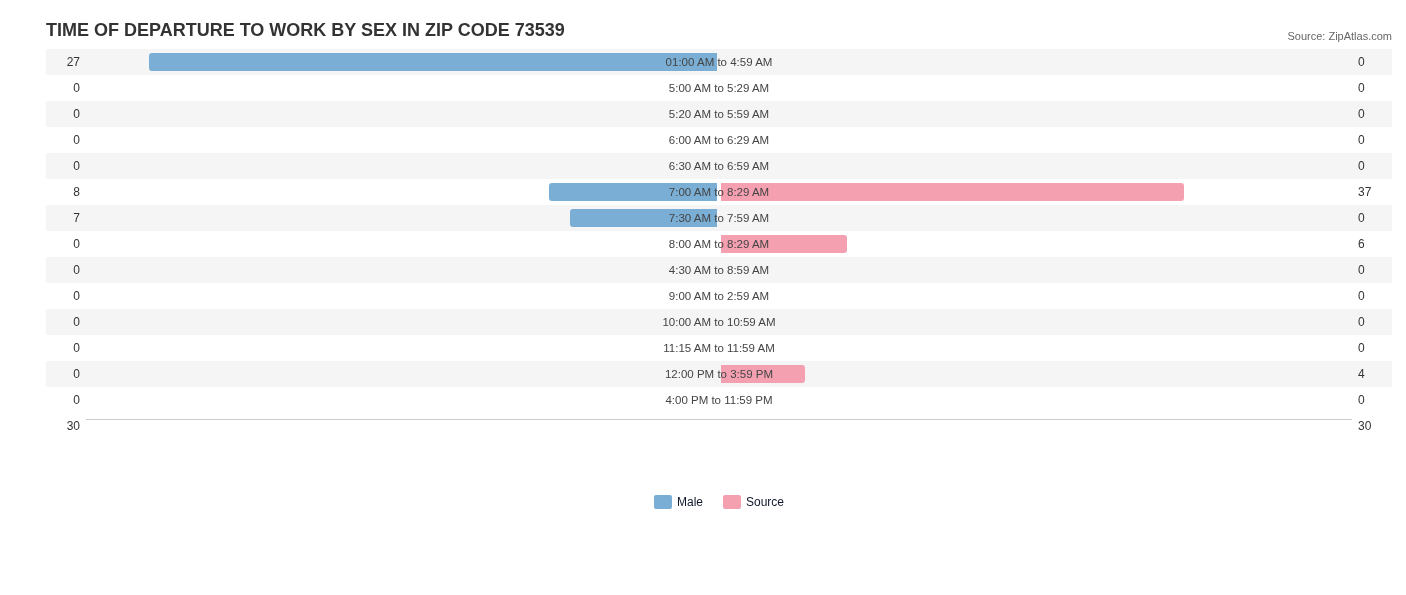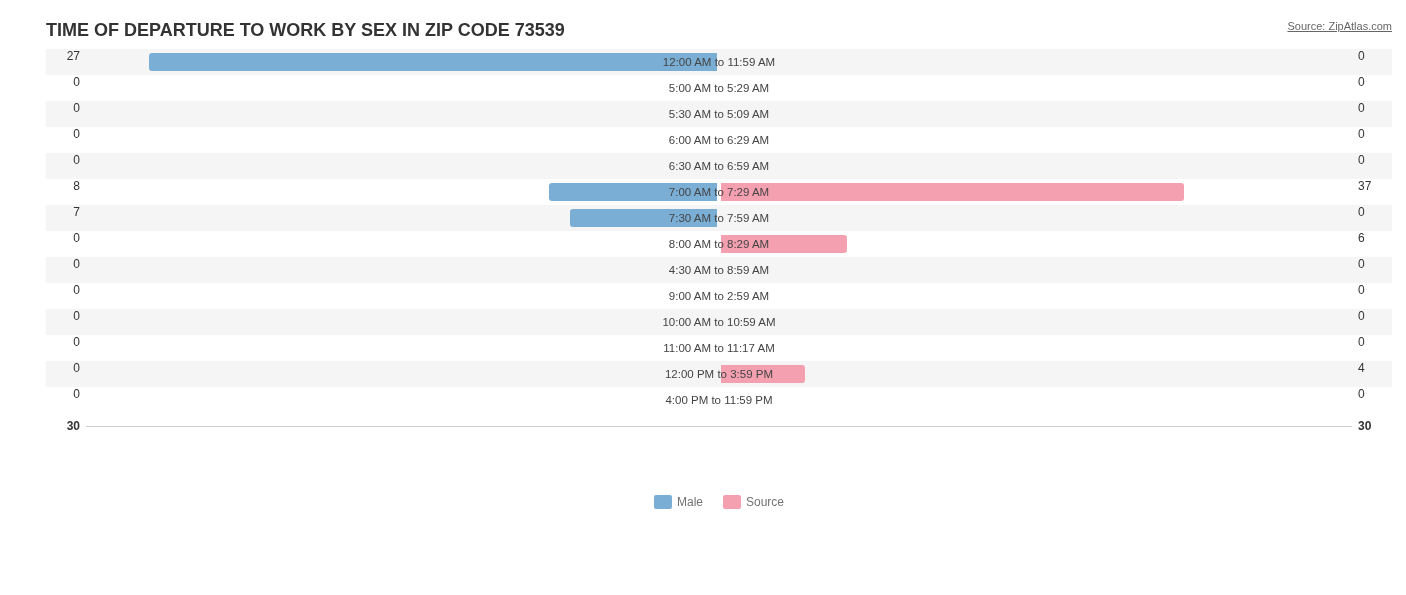--- a/index.html
+++ b/index.html
@@ -19,36 +19,36 @@
     }
     .chart-title {
       font-size: 18px;
       font-weight: bold;
       color: #333;
       margin-bottom: 8px;
       text-align: left;
     }
     .source-label {
       position: absolute;
-      top: 20px;
+      top: 30px;
       right: 30px;
       font-size: 11px;
       color: #666;
-      text-decoration: underline;
     }
     .chart-area {
       width: 100%;
       height: calc(100% - 70px);
       position: relative;
       display: flex;
       flex-direction: column;
       justify-content: space-between;
     }
     .bar-row {
       display: flex;
+      align-items: center;
       height: 30px;
       position: relative;
     }
     .bar-row:nth-child(odd) {
       background: #f5f5f5;
     }
     .bar-row:nth-child(even) {
       background: #fff;
     }
     .left-value {
@@ -108,23 +108,22 @@
     .right-value {
       width: 40px;
       text-align: left;
       font-size: 12px;
       color: #333;
       padding-left: 6px;
       flex-shrink: 0;
     }
     .axis-row {
       display: flex;
-      align-items: center;
+      align-items: flex-start;
       margin-top: 6px;
-      font-weight: bold;
     }
     .axis-left {
       width: 40px;
       text-align: right;
       font-size: 12px;
       color: #333;
       padding-right: 6px;
     }
     .axis-center {
       flex: 1;
@@ -147,21 +146,21 @@
       position: absolute;
       bottom: 15px;
       left: 50%;
       transform: translateX(-50%);
     }
     .legend-item {
       display: flex;
       align-items: center;
       gap: 5px;
       font-size: 12px;
-      color: #737373;
+      color: #0f172a;
     }
     .legend-swatch {
       width: 18px;
       height: 14px;
       border-radius: 2px;
     }
   </style>
 </head>
 <body>
 
@@ -170,21 +169,21 @@
   <div class="source-label">Source: ZipAtlas.com</div>
 
   <div class="chart-area" id="chart-rows">
 
   <div class="bar-row">
     <div class="left-value">27</div>
     <div class="bars-center">
       <div class="left-bar-container">
         <div class="bar-male" style="width:90%;"></div>
       </div>
-      <div class="label-center">12:00 AM to 11:59 AM</div>
+      <div class="label-center">01:00 AM to 4:59 AM</div>
       <div class="right-bar-container">
         <div class="bar-female" style="width:0%;"></div>
       </div>
     </div>
     <div class="right-value">0</div>
   </div>
       <div class="bar-row">
     <div class="left-value">0</div>
     <div class="bars-center">
       <div class="left-bar-container">
@@ -196,21 +195,21 @@
       </div>
     </div>
     <div class="right-value">0</div>
   </div>
       <div class="bar-row">
     <div class="left-value">0</div>
     <div class="bars-center">
       <div class="left-bar-container">
         <div class="bar-male" style="width:0%;"></div>
       </div>
-      <div class="label-center">5:30 AM to 5:09 AM</div>
+      <div class="label-center">5:20 AM to 5:59 AM</div>
       <div class="right-bar-container">
         <div class="bar-female" style="width:0%;"></div>
       </div>
     </div>
     <div class="right-value">0</div>
   </div>
       <div class="bar-row">
     <div class="left-value">0</div>
     <div class="bars-center">
       <div class="left-bar-container">
@@ -235,21 +234,21 @@
       </div>
     </div>
     <div class="right-value">0</div>
   </div>
       <div class="bar-row">
     <div class="left-value">8</div>
     <div class="bars-center">
       <div class="left-bar-container">
         <div class="bar-male" style="width:26.666666666666668%;"></div>
       </div>
-      <div class="label-center">7:00 AM to 7:29 AM</div>
+      <div class="label-center">7:00 AM to 8:29 AM</div>
       <div class="right-bar-container">
         <div class="bar-female" style="width:73.33333333333333%;"></div>
       </div>
     </div>
     <div class="right-value">37</div>
   </div>
       <div class="bar-row">
     <div class="left-value">7</div>
     <div class="bars-center">
       <div class="left-bar-container">
@@ -313,21 +312,21 @@
       </div>
     </div>
     <div class="right-value">0</div>
   </div>
       <div class="bar-row">
     <div class="left-value">0</div>
     <div class="bars-center">
       <div class="left-bar-container">
         <div class="bar-male" style="width:0%;"></div>
       </div>
-      <div class="label-center">11:00 AM to 11:17 AM</div>
+      <div class="label-center">11:15 AM to 11:59 AM</div>
       <div class="right-bar-container">
         <div class="bar-female" style="width:0%;"></div>
       </div>
     </div>
     <div class="right-value">0</div>
   </div>
       <div class="bar-row">
     <div class="left-value">0</div>
     <div class="bars-center">
       <div class="left-bar-container">

